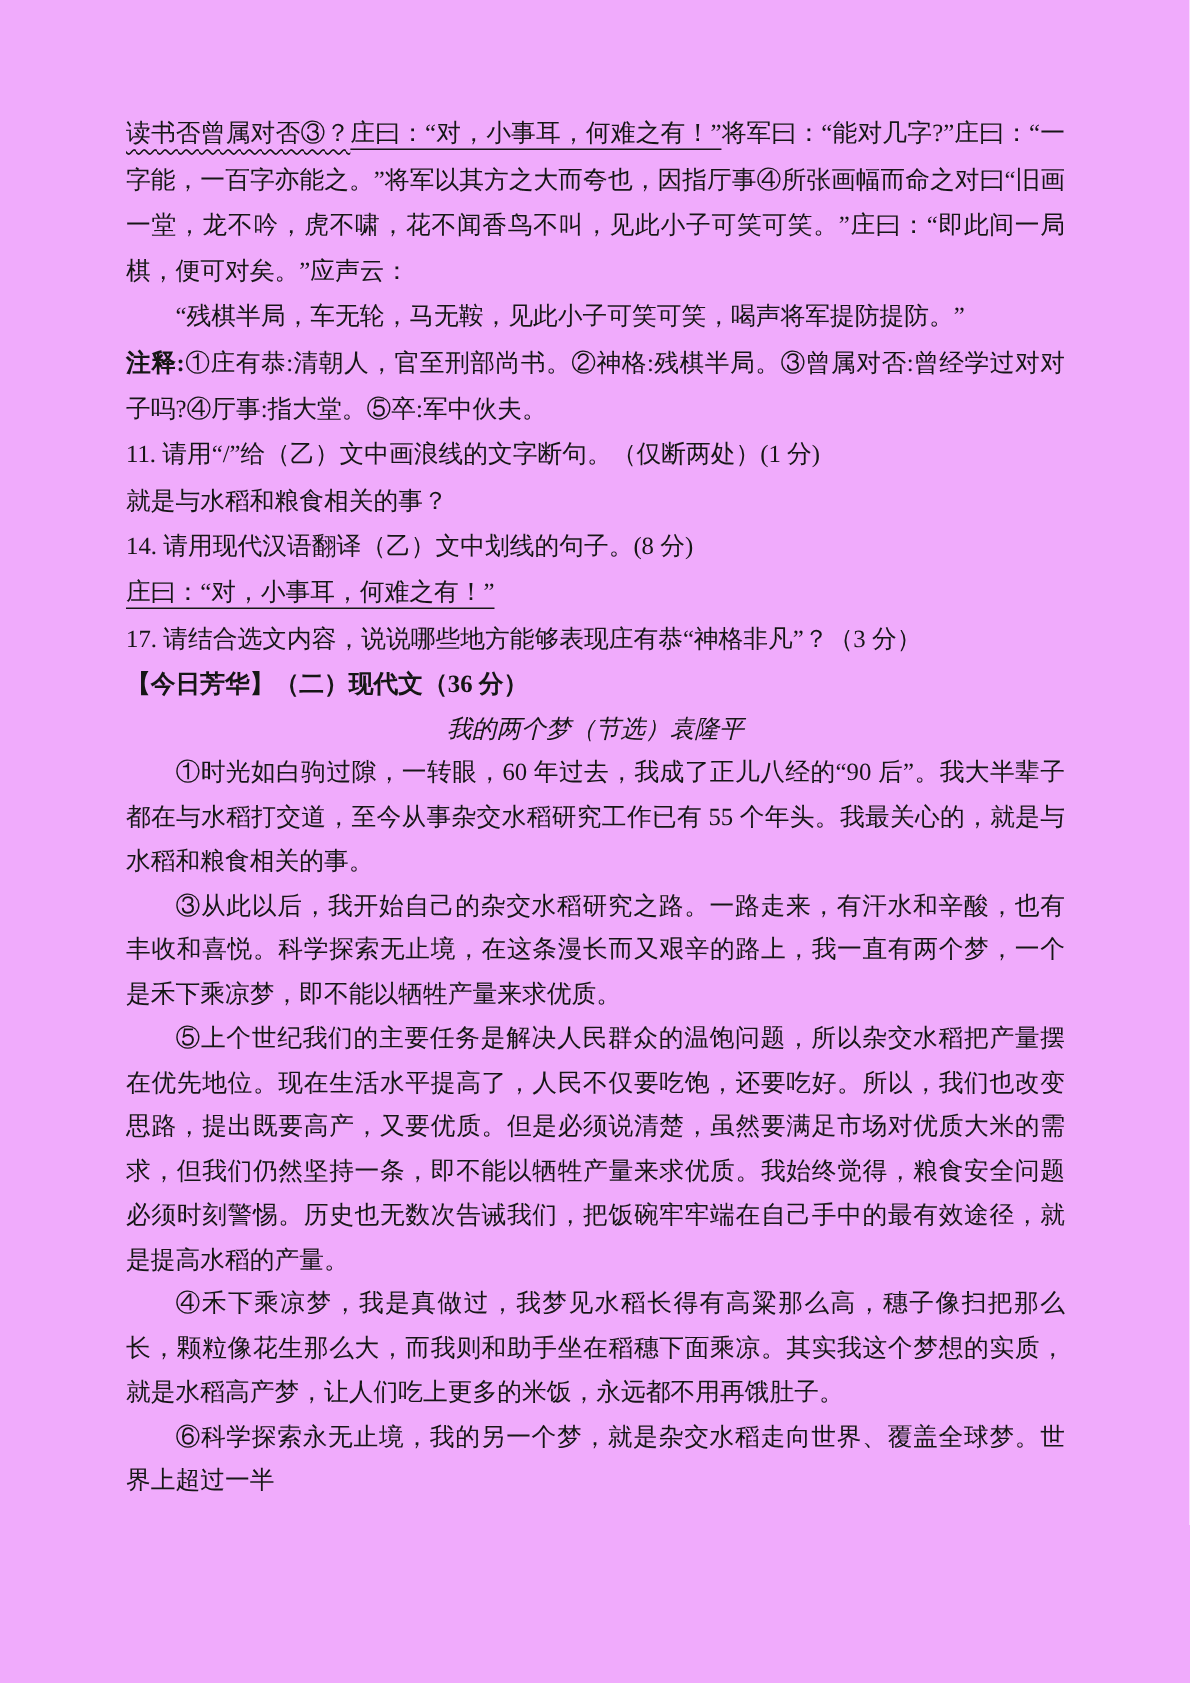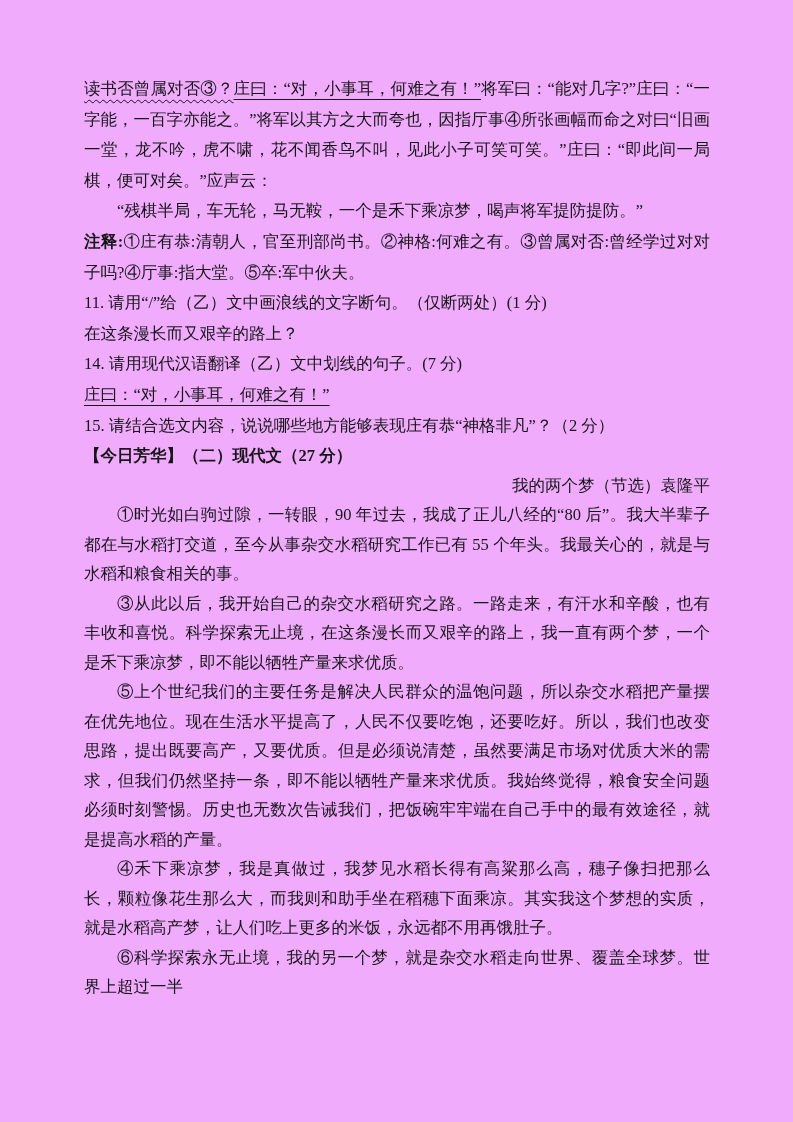--- a/index.html
+++ b/index.html
@@ -51,55 +51,56 @@
     line-height: 30.6px;
     text-indent: 0;
   }
   .modern p {
     margin: 0;
     font-size: 16.5px;
     line-height: 29.5px;
   }
   .modern p.body-para { text-indent: 2em; }
   .center {
-    text-align: right;
+    text-align: center;
     text-indent: 0;
+    font-style: italic;
   }
 </style>
 </head>
 <body>
 
 <div class="page">
   <div class="content">
 
     <div class="classical">
       <p><span class="wavy">读书否曾属对否③？</span><span class="uline">庄曰：“对，小事耳，何难之有！”</span><span>将军曰：“能对几字?”庄曰：“一字能，一百字亦能之。”将军以其方之大而夸也，因指厅事④所张画幅而命之对曰“旧画一堂，龙不吟，虎不啸，花不闻香鸟不叫，见此小子可笑可笑。”庄曰：“即此间一局棋，便可对矣。”应声云：</span></p>
 
-      <p class="indent2">“残棋半局，车无轮，马无鞍，一个是禾下乘凉梦，喝声将军提防提防。”</p>
+      <p class="indent2">“残棋半局，车无轮，马无鞍，见此小子可笑可笑，喝声将军提防提防。”</p>
 
-      <p><span class="bold">注释:</span><span>①庄有恭:清朝人，官至刑部尚书。②神格:何难之有。③曾属对否:曾经学过对对子吗?④厅事:指大堂。⑤卒:军中伙夫。</span></p>
+      <p><span class="bold">注释:</span><span>①庄有恭:清朝人，官至刑部尚书。②神格:残棋半局。③曾属对否:曾经学过对对子吗?④厅事:指大堂。⑤卒:军中伙夫。</span></p>
 
       <p>11. 请用“/”给（乙）文中画浪线的文字断句。（仅断两处）(1 分)</p>
 
-      <p>在这条漫长而又艰辛的路上？</p>
+      <p>就是与水稻和粮食相关的事？</p>
 
-      <p>14. 请用现代汉语翻译（乙）文中划线的句子。(7 分)</p>
+      <p>14. 请用现代汉语翻译（乙）文中划线的句子。(8 分)</p>
 
       <p><span class="uline">庄曰：“对，小事耳，何难之有！”</span></p>
 
-      <p>15. 请结合选文内容，说说哪些地方能够表现庄有恭“神格非凡”？（2 分）</p>
+      <p>17. 请结合选文内容，说说哪些地方能够表现庄有恭“神格非凡”？（3 分）</p>
     </div>
 
     <div class="modern">
-      <p class="section-header">【今日芳华】（二）现代文（27 分）</p>
+      <p class="section-header">【今日芳华】（二）现代文（36 分）</p>
 
 
       <p class="center">我的两个梦（节选）袁隆平</p>
 
-      <p class="body-para">①时光如白驹过隙，一转眼，90 年过去，我成了正儿八经的“80 后”。我大半辈子都在与水稻打交道，至今从事杂交水稻研究工作已有 55 个年头。我最关心的，就是与水稻和粮食相关的事。</p>
+      <p class="body-para">①时光如白驹过隙，一转眼，60 年过去，我成了正儿八经的“90 后”。我大半辈子都在与水稻打交道，至今从事杂交水稻研究工作已有 55 个年头。我最关心的，就是与水稻和粮食相关的事。</p>
 
 
       <p class="body-para">③从此以后，我开始自己的杂交水稻研究之路。一路走来，有汗水和辛酸，也有丰收和喜悦。科学探索无止境，在这条漫长而又艰辛的路上，我一直有两个梦，一个是禾下乘凉梦，即不能以牺牲产量来求优质。</p>
 
       <p class="body-para">⑤上个世纪我们的主要任务是解决人民群众的温饱问题，所以杂交水稻把产量摆在优先地位。现在生活水平提高了，人民不仅要吃饱，还要吃好。所以，我们也改变思路，提出既要高产，又要优质。但是必须说清楚，虽然要满足市场对优质大米的需求，但我们仍然坚持一条，即不能以牺牲产量来求优质。我始终觉得，粮食安全问题必须时刻警惕。历史也无数次告诫我们，把饭碗牢牢端在自己手中的最有效途径，就是提高水稻的产量。</p>
 
       <p class="body-para">④禾下乘凉梦，我是真做过，我梦见水稻长得有高粱那么高，穗子像扫把那么长，颗粒像花生那么大，而我则和助手坐在稻穗下面乘凉。其实我这个梦想的实质，就是水稻高产梦，让人们吃上更多的米饭，永远都不用再饿肚子。</p>
 
       <p class="body-para">⑥科学探索永无止境，我的另一个梦，就是杂交水稻走向世界、覆盖全球梦。世界上超过一半</p>
     </div>

